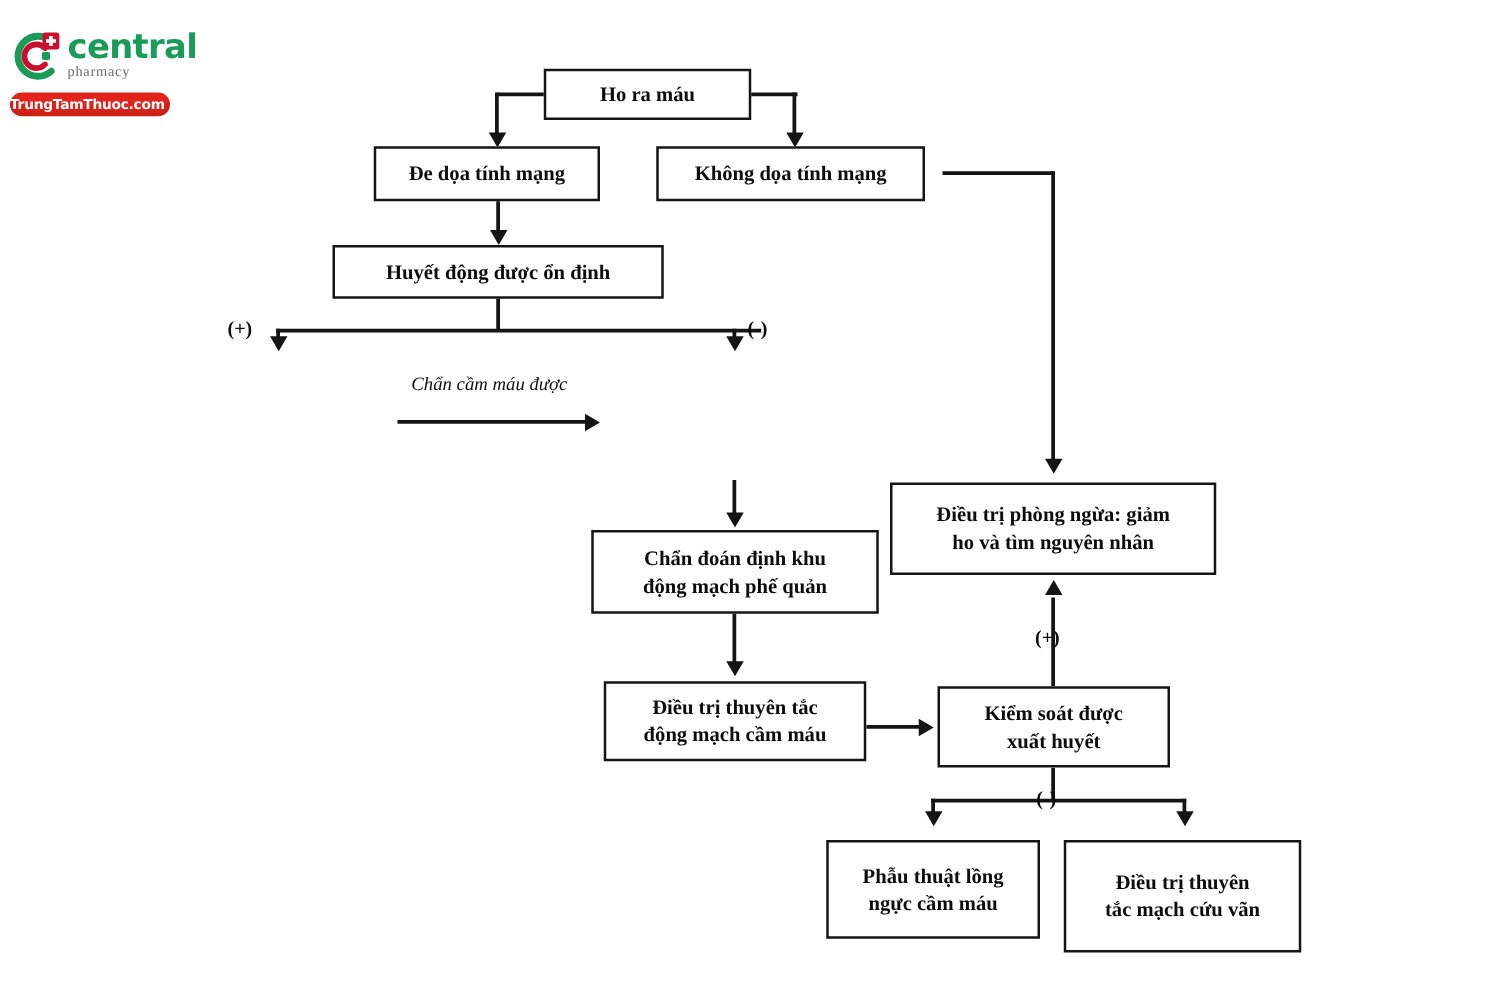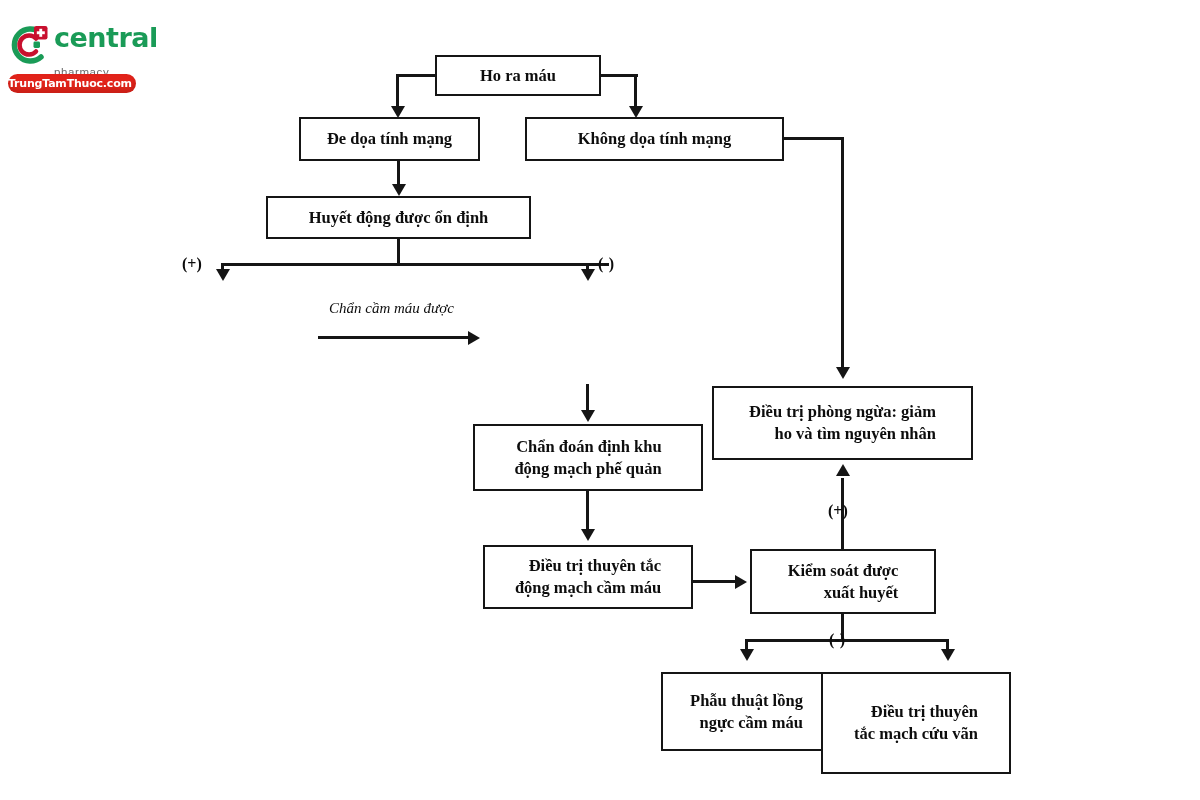--- a/index.html
+++ b/index.html
@@ -41,27 +41,27 @@
   }
   .logo-central {
     font-family: "DejaVu Sans", sans-serif;
     font-size: 27px;
     font-weight: 700;
     color: #1a9b57;
     letter-spacing: -0.5px;
     line-height: 27px;
   }
   .logo-pharmacy {
-    font-family: Liberation Sans, sans-serif;
+    font-family: Liberation Serif, serif;
     font-size: 11.5px;
     font-weight: 400;
     color: #6a6a6a;
     letter-spacing: 0.6px;
     line-height: 13px;
-    margin-top: 15px;
+    margin-top: 1px;
   }
   #logo-banner {
     position: absolute;
     left: 4px;
     top: 58px;
     width: 128px;
     height: 19px;
     background: #e2231a;
     border-radius: 10px;
     box-shadow: inset 0 -4px 6px rgba(0,0,0,0.12);
@@ -79,21 +79,21 @@
 
   
   .node {
     position: absolute;
     box-sizing: border-box;
     border: 2.5px solid #151515;
     background: #ffffff;
     display: flex;
     align-items: center;
     justify-content: center;
-    text-align: right;
+    text-align: center;
     color: #0d0d0d;
     font-weight: 700;
     font-size: 16.5px;
     line-height: 1.32;
     padding: 2px 14px;
     white-space: pre-line;
     z-index: 3;
   }
 
   
@@ -166,42 +166,42 @@
     </div>
     <div id="logo-banner">
       <span>TrungTamThuoc.com</span>
     </div>
   </div>
 
   <div class="node" style="left:435px; top:55px; width:166px; height:41px;">Ho ra máu</div>
 
   <div class="node" style="left:299px; top:117px; width:181px; height:44px;">Đe dọa tính mạng</div>
 
-  <div class="node" style="left:525px; top:117px; width:259px; height:44px;">Không dọa tính mạng</div>
+  <div class="node" style="left:525px; top:117px; width:215px; height:44px;">Không dọa tính mạng</div>
 
   <div class="node" style="left:266px; top:196px; width:265px; height:43px;">Huyết động được ổn định</div>
 
 
 
   <div class="node" style="left:712px; top:386px; width:261px; height:74px;">Điều trị phòng ngừa: giảm
 ho và tìm nguyên nhân</div>
 
   <div class="node" style="left:473px; top:424px; width:230px; height:67px;">Chẩn đoán định khu
 động mạch phế quản</div>
 
   <div class="node" style="left:483px; top:545px; width:210px; height:64px;">Điều trị thuyên tắc
 động mạch cầm máu</div>
 
   <div class="node" style="left:750px; top:549px; width:186px; height:65px;">Kiểm soát được
 xuất huyết</div>
 
   <div class="node" style="left:661px; top:672px; width:171px; height:79px;">Phẫu thuật lồng
 ngực cầm máu</div>
 
-  <div class="node" style="left:821px; top:672px; width:190px; height:102px;">Điều trị thuyên
+  <div class="node" style="left:851px; top:672px; width:190px; height:90px;">Điều trị thuyên
 tắc mạch cứu vãn</div>
 
   <div class="hline" style="left:398px; top:74px; width:40px;"></div>
   <div class="vline" style="left:396px; top:74px; height:36px;"></div>
   <div class="arrow-down" style="left:390.5px; top:106px;"></div>
 
   <div class="hline" style="left:598px; top:74px; width:40px;"></div>
   <div class="vline" style="left:634px; top:74px; height:36px;"></div>
   <div class="arrow-down" style="left:628.5px; top:106px;"></div>
 

